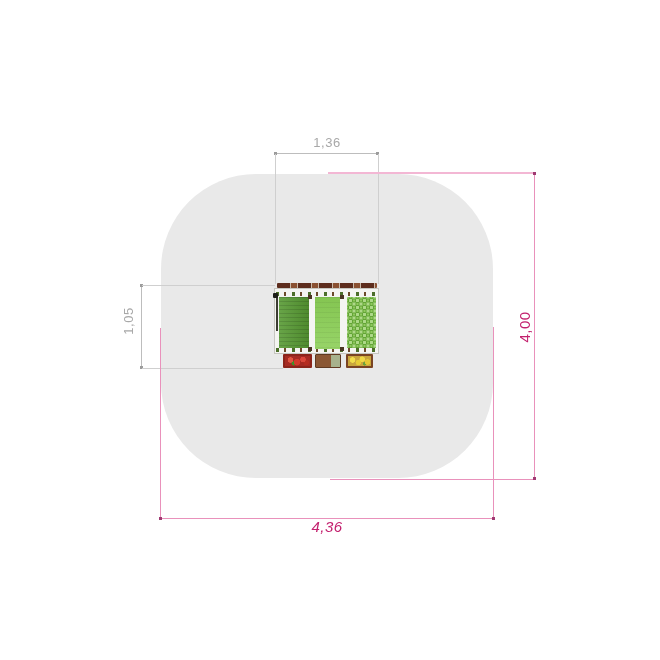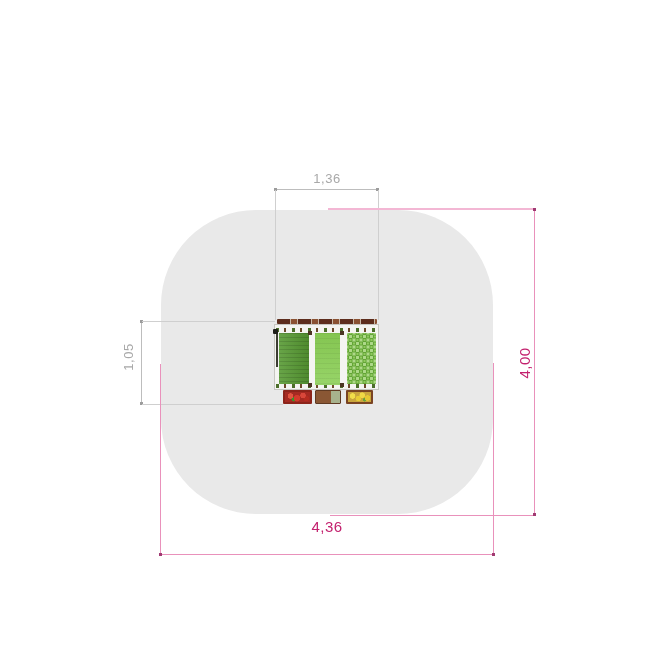--- a/index.html
+++ b/index.html
@@ -7,21 +7,20 @@
     padding: 0;
     background: #ffffff;
     font-family: "Liberation Sans", sans-serif;
   }
   #stage {
     position: relative;
     width: 660px;
     height: 602px;
     background: var(--background, #ffffff);
     overflow: hidden;
-    margin-top: 36px;
   }
   #stage * { box-sizing: border-box; }
 
   .abs { position: absolute; }
 
   
   .safety-zone {
     left: 161px; top: 174px; width: 332px; height: 304px;
     background: var(--safety_zone, #e9e9e9);
     border-radius: 95px;
@@ -154,21 +153,21 @@
   <div>
     <div class="abs dim-label pink rot" style="left:497px; top:319px; width:56px; height:16px;">4,00</div>
     <div class="abs pline" style="left:534px; top:173px; width:1px; height:306px;"></div>
     <div class="abs pext" style="left:328px; top:172px; width:206px; height:2px;"></div>
     <div class="abs pline" style="left:330px; top:479px; width:204px; height:1px;"></div>
     <div class="abs pdot" style="left:533px; top:172px;"></div>
     <div class="abs pdot" style="left:533px; top:477px;"></div>
   </div>
 
   <div>
-    <div class="abs dim-label pink" style="left:295px; top:483px; width:64px;">4,36</div>
+    <div class="abs dim-label pink" style="left:295px; top:519px; width:64px;font-style:italic;">4,36</div>
     <div class="abs pline" style="left:161px; top:518px; width:333px; height:1px;"></div>
     <div class="abs pline" style="left:160px; top:328px; width:1px; height:190px;"></div>
     <div class="abs pline" style="left:493px; top:327px; width:1px; height:191px;"></div>
     <div class="abs pdot" style="left:159px; top:517px;"></div>
     <div class="abs pdot" style="left:492px; top:517px;"></div>
   </div>
 
   <div>
     <div class="abs rail"></div>
     <div class="abs tabletop"></div>

